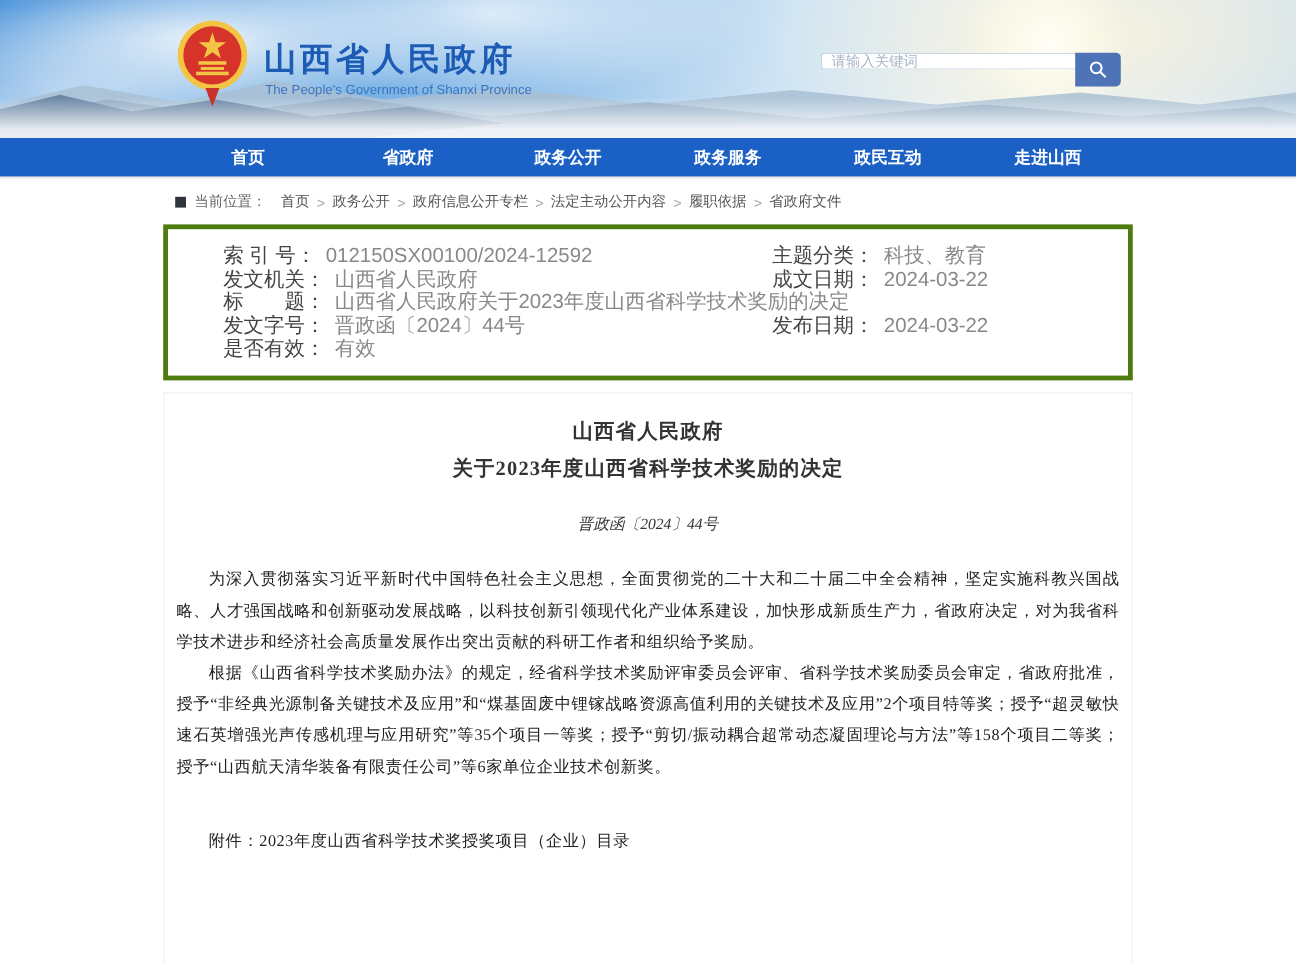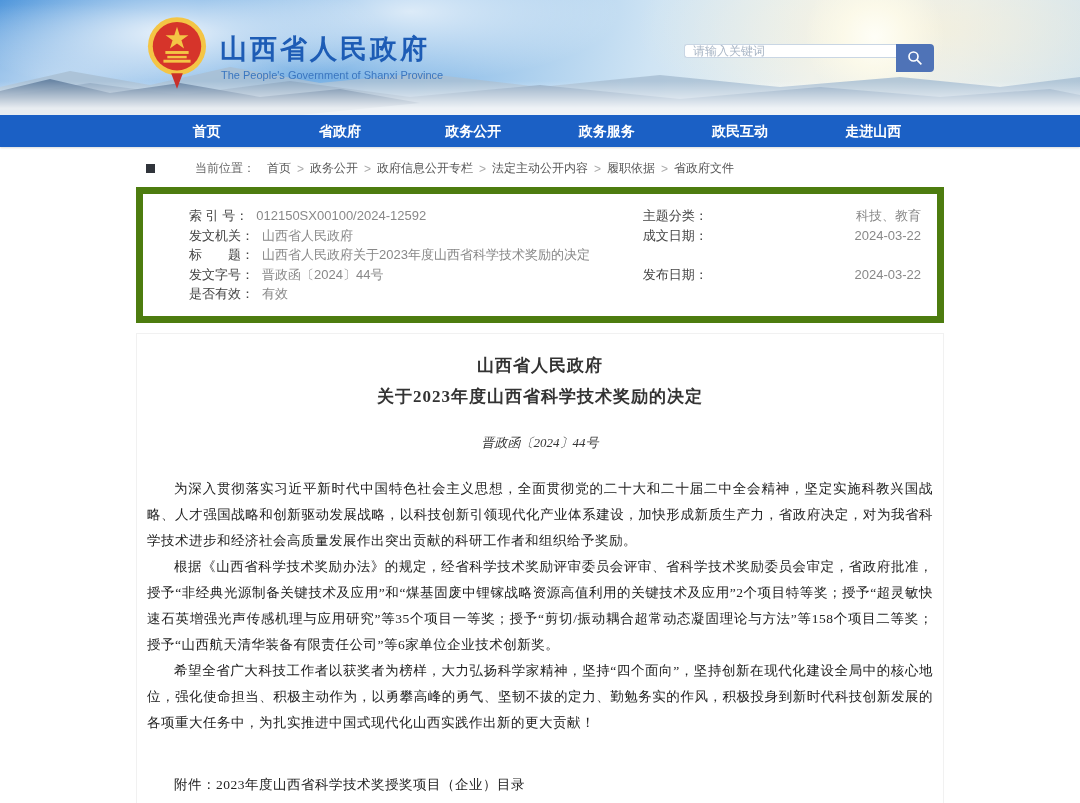--- a/index.html
+++ b/index.html
@@ -35,30 +35,30 @@
   
   .nav { width:1080px; height:32px; background:#1b60c5; box-shadow:0 1px 2px rgba(0,0,0,.15); }
   .nav-inner { width:800px; margin:0 auto; height:32px; display:flex; }
   .nav-item { flex:1; text-align:center; line-height:32px; color:#fff; font-size:14px;
     font-weight:bold; text-decoration:none; cursor:pointer; }
 
   
   .crumb-row { width:788px; margin:0 auto; padding-top:13px; font-size:12px; color:#999;
     display:flex; align-items:center; }
   .loc-icon { display:inline-block; width:9px; height:9px; background:#30343b; margin-right:7px; }
-  .crumb-prefix { color:#666; margin-right:6px;margin-left:33px; }
+  .crumb-prefix { color:#666; margin-right:6px; }
   .crumb-link { color:#555; text-decoration:none; cursor:pointer; margin:0 6px; }
   .crumb-sep { color:#aaa; }
 
   
-  .meta-card { width:808px; margin:10px auto 0; border:7px solid #4d7c0f; padding:12px 16px 12px 46px;
-    font-size:13px; }
+  .meta-card { width:808px; margin:10px auto 0; border:4px solid #4d7c0f; padding:12px 16px 12px 46px;
+    font-size:17px; }
   .meta-row { display:flex; line-height:19.5px; }
   .meta-cell-l { flex:0 0 62%; display:flex; }
-  .meta-cell-r { flex:1; display:flex;justify-content:space-between; }
+  .meta-cell-r { flex:1; display:flex; }
   .meta-label { color:#444; white-space:pre; margin-right:8px; }
   .meta-value { color:#888; }
 
   
   .doc-card { width:808px; margin:10px auto 0; border:1px solid #f1f1f1; border-bottom:none;
     padding:16px 10px 30px; min-height:486px;
     font-family:"Liberation Serif","DejaVu Serif",serif; color:#222; }
   .doc-title { text-align:center; font-size:17px; font-weight:600; color:#333;
     line-height:31px; letter-spacing:1px; }
   .doc-number { text-align:center; font-size:13px; font-style:italic; color:#333; margin-top:22px; }
@@ -179,17 +179,16 @@
 </div>
 
 <div class="doc-card">
   <div class="doc-title">山西省人民政府</div>
   <div class="doc-title">关于2023年度山西省科学技术奖励的决定</div>
   <div class="doc-number">晋政函〔2024〕44号</div>
 
   <div class="doc-body">
     <div class="doc-para">为深入贯彻落实习近平新时代中国特色社会主义思想，全面贯彻党的二十大和二十届二中全会精神，坚定实施科教兴国战略、人才强国战略和创新驱动发展战略，以科技创新引领现代化产业体系建设，加快形成新质生产力，省政府决定，对为我省科学技术进步和经济社会高质量发展作出突出贡献的科研工作者和组织给予奖励。</div>
     <div class="doc-para">根据《山西省科学技术奖励办法》的规定，经省科学技术奖励评审委员会评审、省科学技术奖励委员会审定，省政府批准，授予“非经典光源制备关键技术及应用”和“煤基固废中锂镓战略资源高值利用的关键技术及应用”2个项目特等奖；授予“超灵敏快速石英增强光声传感机理与应用研究”等35个项目一等奖；授予“剪切/振动耦合超常动态凝固理论与方法”等158个项目二等奖；授予“山西航天清华装备有限责任公司”等6家单位企业技术创新奖。</div>
-    <div class="doc-para">希望全省广大科技工作者以获奖者为榜样，大力弘扬科学家精神，坚持“四个面向”，坚持创新在现代化建设全局中的核心地位，强化使命担当、积极主动作为，以勇攀高峰的勇气、坚韧不拔的定力、勤勉务实的作风，积极投身到新时代科技创新发展的各项重大任务中，为扎实推进中国式现代化山西实践作出新的更大贡献！</div>
     <div class="doc-attachment">附件：2023年度山西省科学技术奖授奖项目（企业）目录</div>
 
   </div>
 </div>
 
 </body></html>

